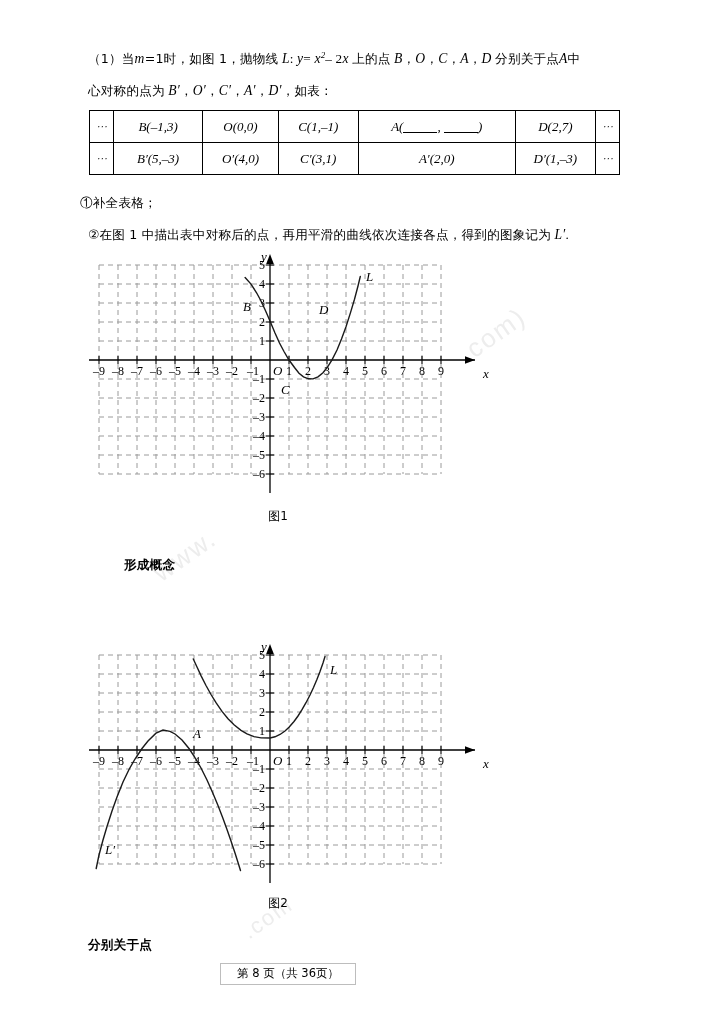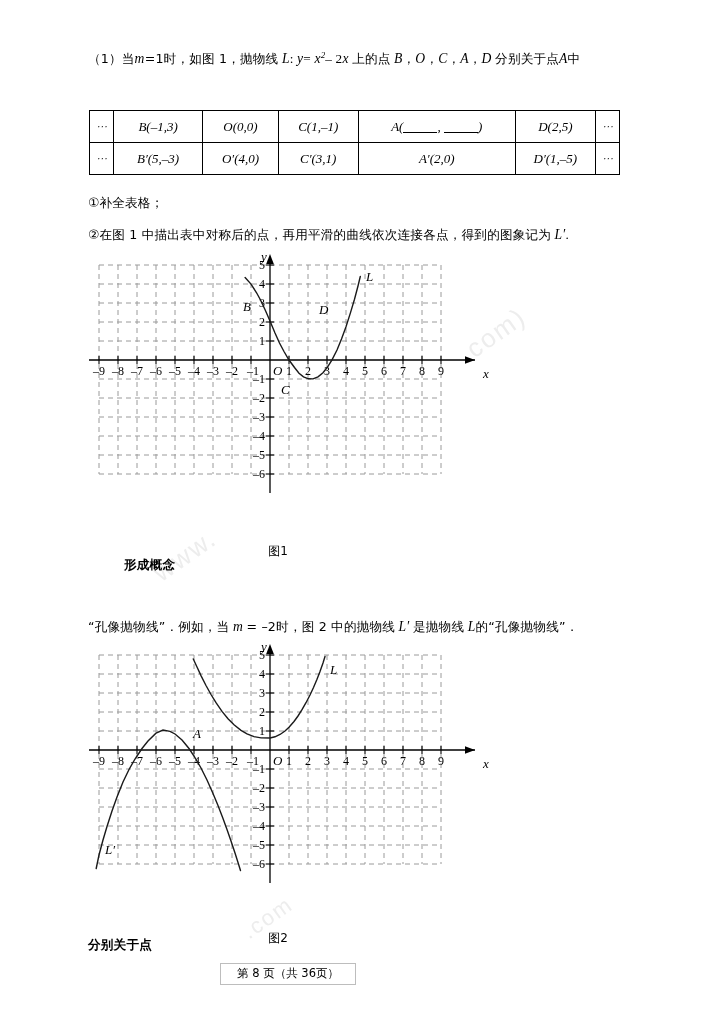--- a/index.html
+++ b/index.html
@@ -70,21 +70,20 @@
   }
 
   
   .fig { position: absolute; }
   .figcap {
     position: absolute;
     font-family: "DejaVu Sans", "Liberation Sans", sans-serif;
     font-size: 12px;
     text-align: center;
     width: 60px;
-    margin-top: 35px;
   }
 
   .footer {
     position: absolute;
     left: 0;
     width: 576px;
     text-align: center;
     font-family: "DejaVu Sans", "Liberation Sans", sans-serif;
     font-size: 11.5px;
   }
@@ -108,47 +107,51 @@
   <div class="para" style="left:88px; top:36px;">
     <span class="zh">（1）当</span><i class="m">m</i><span class="zh">=1时，如图 1，抛物线</span>
     <i class="m">L</i><span>:</span>
     <i class="m">y</i><span>=</span>
     <i class="m">x</i><span class="sup">2</span><span>– 2</span><i class="m">x</i>
     <span class="zh">上的点</span>
     <i class="m">B</i><span class="zh">，</span><i class="m">O</i><span class="zh">，</span><i class="m">C</i><span class="zh">，</span><i class="m">A</i><span class="zh">，</span><i class="m">D</i>
     <span class="zh">分别关于点</span><i class="m">A</i><span class="zh">中</span>
   </div>
 
+  <div class="para" style="left:88px; top:72px;">
+    <span class="zh">心对称的点为</span>
+    <i class="m">B′</i><span class="zh">，</span><i class="m">O′</i><span class="zh">，</span><i class="m">C′</i><span class="zh">，</span><i class="m">A′</i><span class="zh">，</span><i class="m">D′</i><span class="zh">，如表：</span>
+  </div>
 
   <table class="tbl" style="left:89px; top:110px; width:531px;">
     <tbody>
         <tr>
       <td class="ell">⋯</td>
       <td style="width:90px;">B(–1,3)</td>
       <td style="width:76px;">O(0,0)</td>
       <td style="width:80px;">C(1,–1)</td>
       <td style="width:160px;">
         <span>A(</span><span class="blank"></span><span>,</span>&nbsp;<span class="blank"></span><span>)</span>
       </td>
-      <td style="width:80px;">D(2,5)</td>
+      <td style="width:80px;">D(2,7)</td>
       <td class="ell">⋯</td>
     </tr>
     <tr>
       <td class="ell">⋯</td>
       <td>B′(5,–3)</td>
       <td>O′(4,0)</td>
       <td>C′(3,1)</td>
       <td>A′(2,0)</td>
-      <td>D′(1,–5)</td>
+      <td>D′(1,–3)</td>
       <td class="ell">⋯</td>
     </tr>
   </tbody>
     </table>
 
-  <div class="para zh" style="left:88px; top:184px;">①补全表格；</div>
+  <div class="para zh" style="left:80px; top:184px;font-family:Liberation Serif, serif;">①补全表格；</div>
 
   <div class="para" style="left:88px; top:216px;">
     <span class="zh">②在图 1 中描出表中对称后的点，再用平滑的曲线依次连接各点，得到的图象记为</span>
     <i class="m">L′</i><span>.</span>
   </div>
 
   <div class="fig" style="left:85px; top:248px;">
     <svg width="420" height="260" viewBox="0 0 420 260">
 
       <g stroke="#9a9a9a" stroke-width="1" stroke-dasharray="5,4" fill="none">
@@ -275,28 +278,20 @@
       <text x="196" y="146" font-size="13" font-style="italic">C</text>
       <text x="234" y="66" font-size="13" font-style="italic">D</text>
       <text x="281" y="33" font-size="13" font-style="italic">L</text>
     </svg>
   </div>
   <div class="figcap" style="left:248px; top:508px;">图1</div>
 
   <div class="para zh" style="left:88px; top:546px; font-weight:bold;margin-left:36px;">形成概念</div>
 
 
-  <div class="para" style="left:88px; top:608px;">
-    <span class="zh">“孔像抛物线”．例如，当</span>
-    <i class="m">m</i>
-    <span class="zh">= –2时，图 2 中的抛物线</span>
-    <i class="m">L′</i>
-    <span class="zh">是抛物线</span>
-    <i class="m">L</i><span class="zh">的“孔像抛物线”．</span>
-  </div>
 
   <div class="fig" style="left:85px; top:628px;">
     <svg width="420" height="265" viewBox="0 0 420 265">
       <g stroke="#9a9a9a" stroke-width="1" stroke-dasharray="5,4" fill="none">
         <line x1="14" y1="27" x2="14" y2="236"></line>
           <line x1="33" y1="27" x2="33" y2="236"></line>
         <line x1="52" y1="27" x2="52" y2="236"></line>
           <line x1="71" y1="27" x2="71" y2="236"></line>
         <line x1="90" y1="27" x2="90" y2="236"></line>
           <line x1="109" y1="27" x2="109" y2="236"></line>

